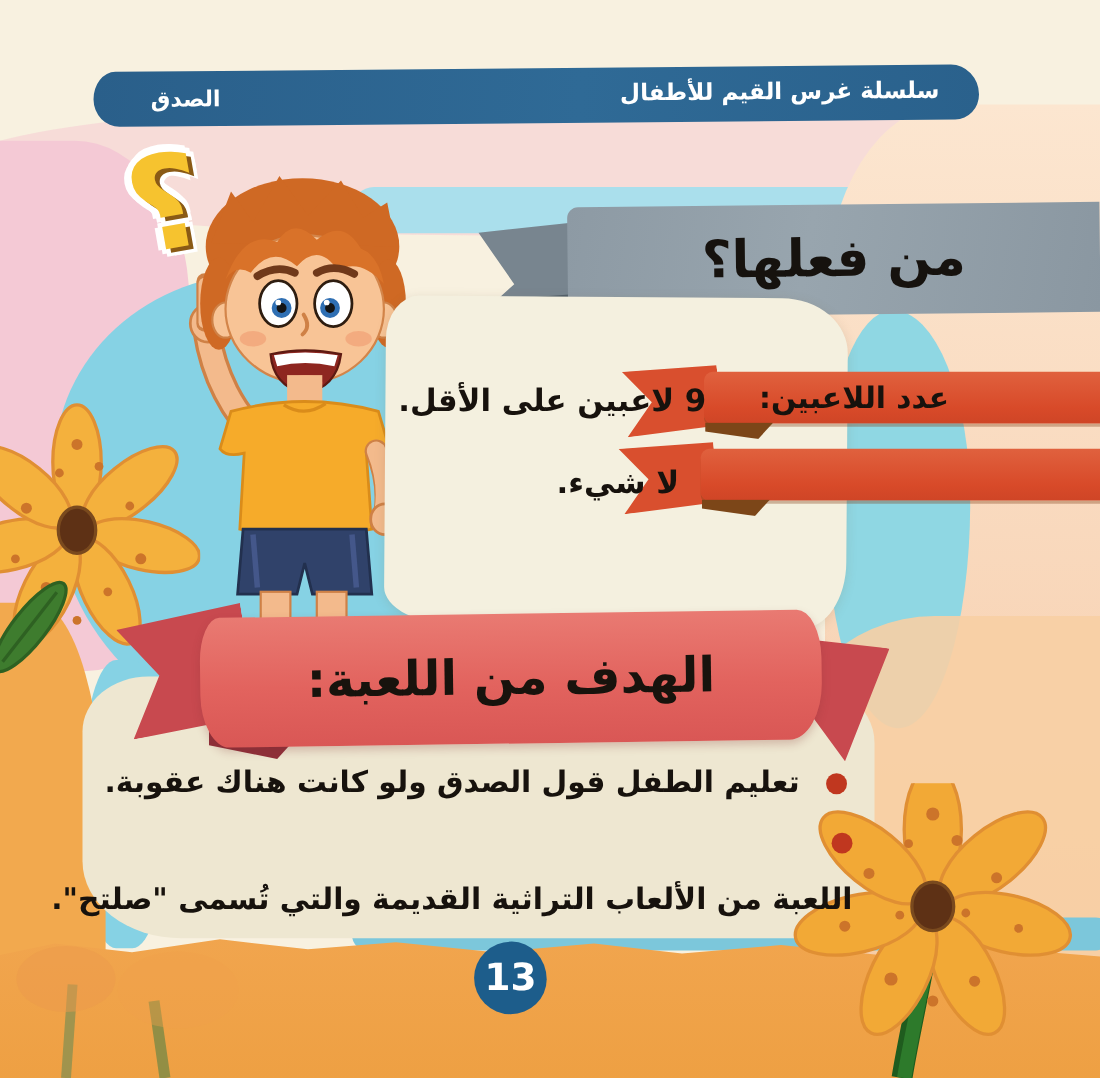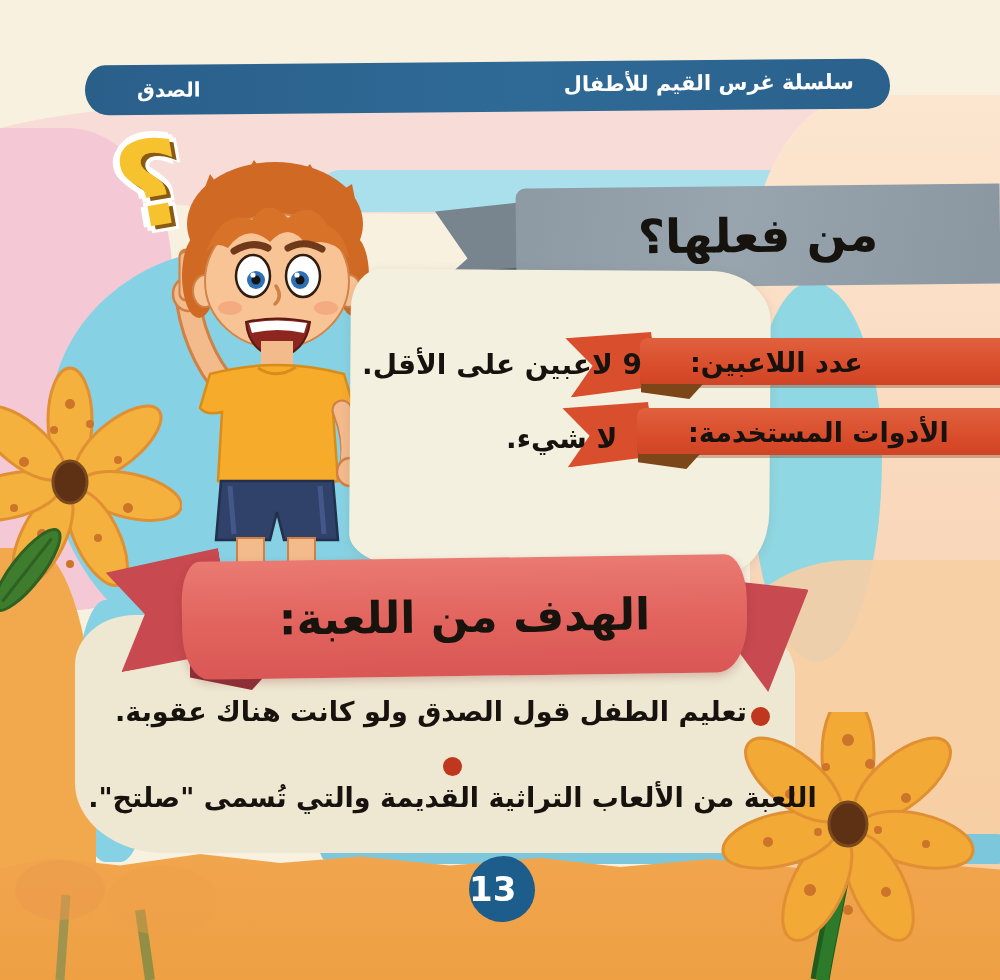--- a/index.html
+++ b/index.html
@@ -89,29 +89,29 @@
     clip-path:polygon(0 6%,100% 0,78% 100%,42% 68%,0 94%);transform:rotate(10deg);}
   .goal-shadow-left{left:190px;top:648px;width:100px;height:42px;background:#8f2f39;z-index:6;
     clip-path:polygon(0 0,100% 0,62% 100%,0 70%);}
   .goal-banner{left:182px;top:558px;width:565px;height:118px;z-index:6;
     background:linear-gradient(180deg,#e97a72,#e2635e 55%,#d95755);
     border-radius:18px 22px 30px 26px / 40px 44px 52px 48px;transform:rotate(-.8deg);
     box-shadow:0 4px 8px rgba(130,50,50,.25);}
   .goal-heading{width:100%;text-align:center;line-height:118px;font-size:44px;font-weight:bold;color:#18130d;}
 
   
-  .bullet-row{display:flex;direction:rtl;align-items:center;gap:4px;z-index:7;}
+  .bullet-row{display:flex;direction:rtl;align-items:flex-start;gap:24px;z-index:7;}
   .row1{left:140px;top:694px;width:630px;}
   .row2{left:130px;top:748px;width:645px;flex-direction:column;}
   .bullet-dot{flex:0 0 auto;width:19px;height:19px;border-radius:50%;background:#c0371f;margin-top:9px;}
   .bullet-text{font-size:27px;font-weight:bold;color:#17120d;line-height:1.35;white-space:nowrap;}
 
   
-  .page-circle{left:469px;top:856px;width:66px;height:66px;background:#1d5d8b;z-index:8;
-    border-radius:52% 48% 50% 50% / 50% 52% 48% 50%;display:flex;align-items:center;justify-content:flex-end;}
+  .page-circle{left:431px;top:856px;width:66px;height:66px;background:#1d5d8b;z-index:8;
+    border-radius:52% 48% 50% 50% / 50% 52% 48% 50%;display:flex;align-items:center;justify-content:center;}
   .page-num{color:#fff;font-size:34px;font-weight:bold;direction:ltr;}
 </style>
 </head>
 <body>
 
 <div class="page">
 
   <div class="abs bg-pink-band"></div>
   <div class="abs bg-pink-left"></div>
   <div class="abs bg-sky-top"></div>
@@ -227,21 +227,20 @@
 
   <div class="abs ribbon-tail tail1"></div>
   <div class="abs ribbon r1"></div>
   <div class="abs ribbon-fold fold1"></div>
   <span class="abs ribbon-label label1">عدد اللاعبين:</span>
   <span class="abs answer answer1">9 لاعبين على الأقل.</span>
 
   <div class="abs ribbon-tail tail2"></div>
   <div class="abs ribbon r2"></div>
   <div class="abs ribbon-fold fold2"></div>
-  <span class="abs ribbon-label label2">الأدوات المستخدمة:</span>
   <span class="abs answer answer2">لا شيء.</span>
 
   <div class="abs goal-card"></div>
   <div class="abs goal-tail-left"></div>
   <div class="abs goal-tail-right"></div>
   <div class="abs goal-shadow-left"></div>
   <div class="abs goal-banner">
     <div class="goal-heading">الهدف من اللعبة:</div>
   </div>
 

